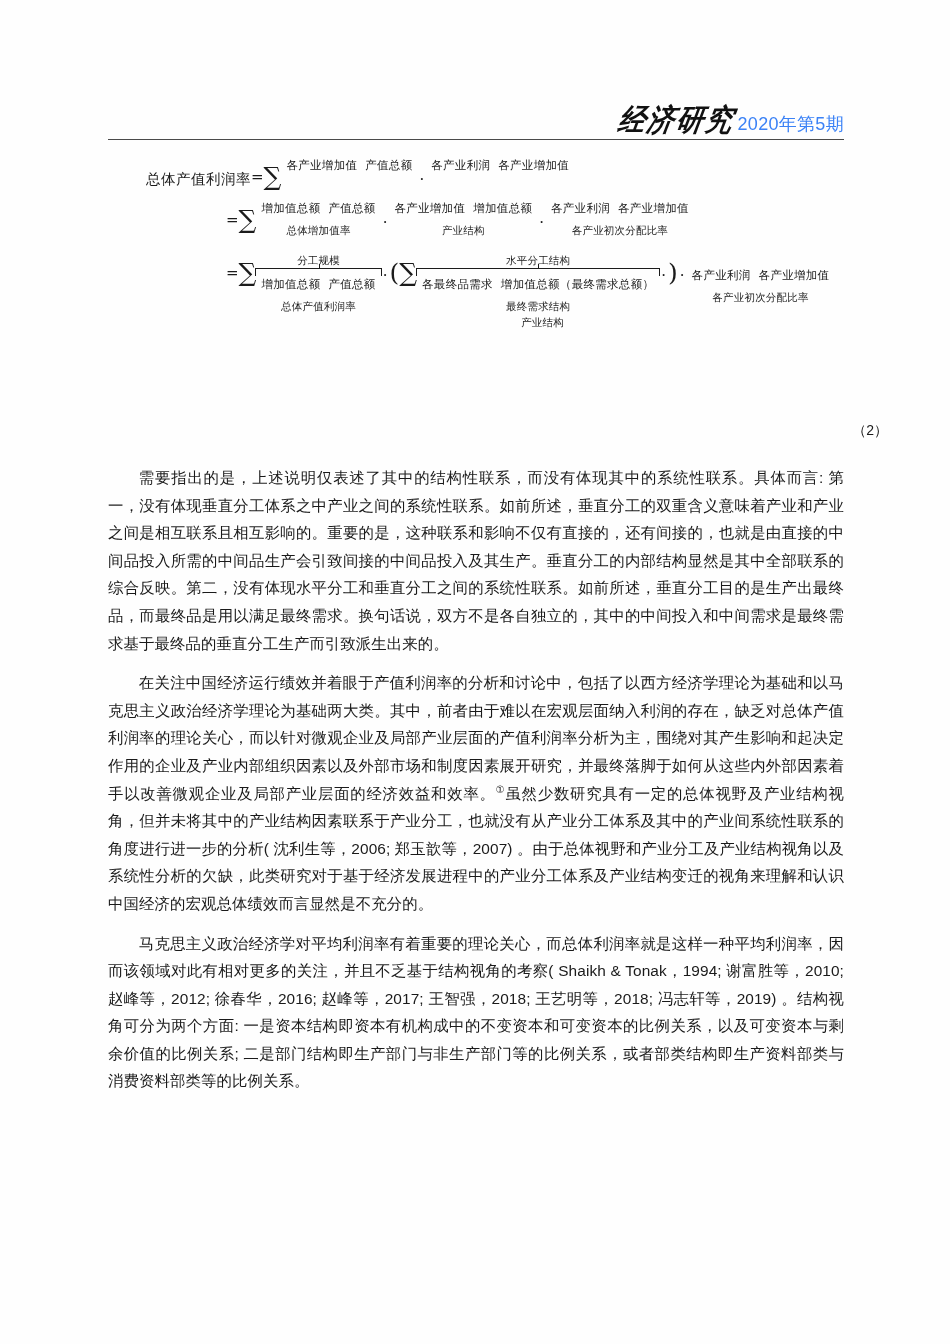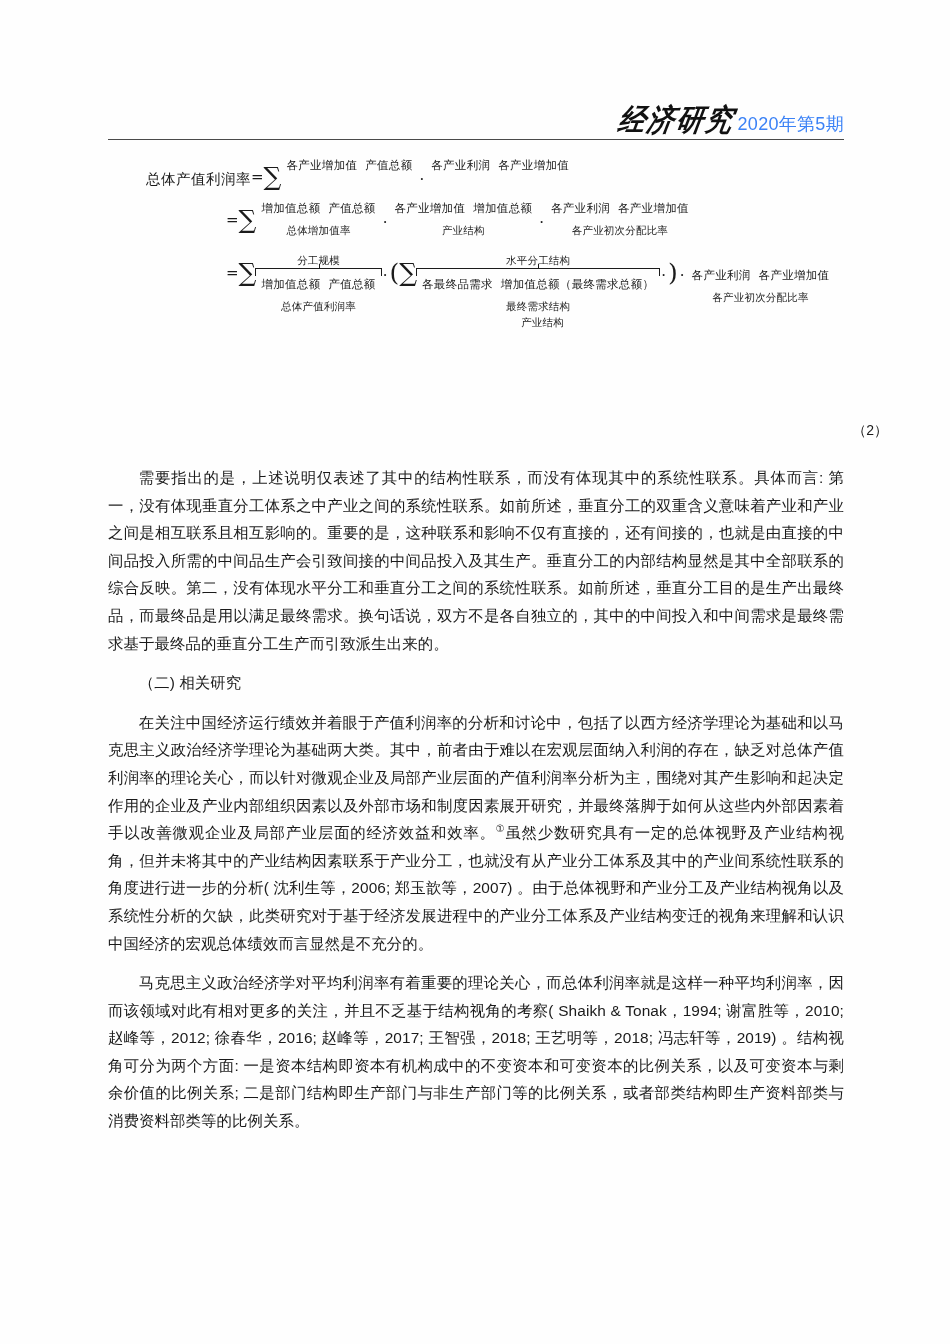--- a/index.html
+++ b/index.html
@@ -335,18 +335,17 @@
         </span>
         <span class="under-label">各产业初次分配比率</span>
       </span>
     </div>
   </div>
 
   <div class="eqnum">（2）</div>
 
   <div class="body-text">
     <p class="para indent">需要指出的是，上述说明仅表述了其中的结构性联系，而没有体现其中的系统性联系。具体而言: 第一，没有体现垂直分工体系之中产业之间的系统性联系。如前所述，垂直分工的双重含义意味着产业和产业之间是相互联系且相互影响的。重要的是，这种联系和影响不仅有直接的，还有间接的，也就是由直接的中间品投入所需的中间品生产会引致间接的中间品投入及其生产。垂直分工的内部结构显然是其中全部联系的综合反映。第二，没有体现水平分工和垂直分工之间的系统性联系。如前所述，垂直分工目的是生产出最终品，而最终品是用以满足最终需求。换句话说，双方不是各自独立的，其中的中间投入和中间需求是最终需求基于最终品的垂直分工生产而引致派生出来的。</p>
-    <p class="para indent">（二) 相关研究</p>
     <p class="para indent"><span>在关注中国经济运行绩效并着眼于产值利润率的分析和讨论中，包括了以西方经济学理论为基础和以马克思主义政治经济学理论为基础两大类。其中，前者由于难以在宏观层面纳入利润的存在，缺乏对总体产值利润率的理论关心，而以针对微观企业及局部产业层面的产值利润率分析为主，围绕对其产生影响和起决定作用的企业及产业内部组织因素以及外部市场和制度因素展开研究，并最终落脚于如何从这些内外部因素着手以改善微观企业及局部产业层面的经济效益和效率。</span><span class="sup">①</span><span>虽然少数研究具有一定的总体视野及产业结构视角，但并未将其中的产业结构因素联系于产业分工，也就没有从产业分工体系及其中的产业间系统性联系的角度进行进一步的分析( 沈利生等，2006; 郑玉歆等，2007) 。由于总体视野和产业分工及产业结构视角以及系统性分析的欠缺，此类研究对于基于经济发展进程中的产业分工体系及产业结构变迁的视角来理解和认识中国经济的宏观总体绩效而言显然是不充分的。</span></p>
     <p class="para indent">马克思主义政治经济学对平均利润率有着重要的理论关心，而总体利润率就是这样一种平均利润率，因而该领域对此有相对更多的关注，并且不乏基于结构视角的考察( Shaikh &amp; Tonak，1994; 谢富胜等，2010; 赵峰等，2012; 徐春华，2016; 赵峰等，2017; 王智强，2018; 王艺明等，2018; 冯志轩等，2019) 。结构视角可分为两个方面: 一是资本结构即资本有机构成中的不变资本和可变资本的比例关系，以及可变资本与剩余价值的比例关系; 二是部门结构即生产部门与非生产部门等的比例关系，或者部类结构即生产资料部类与消费资料部类等的比例关系。</p>
   </div>
 
 </div>
 
 </body></html>

